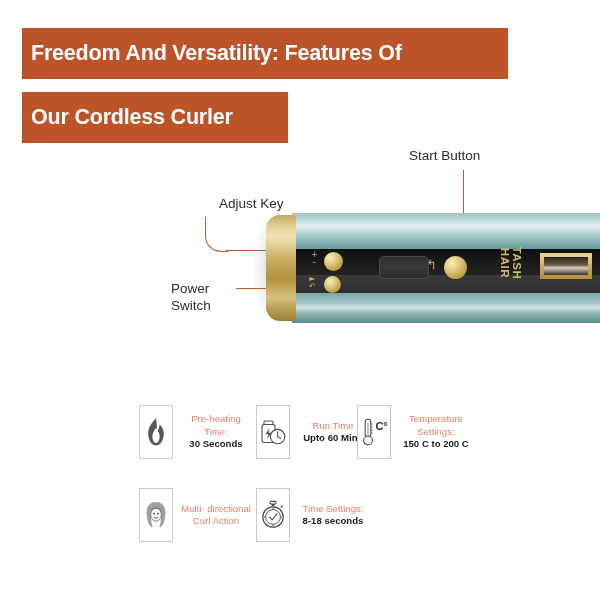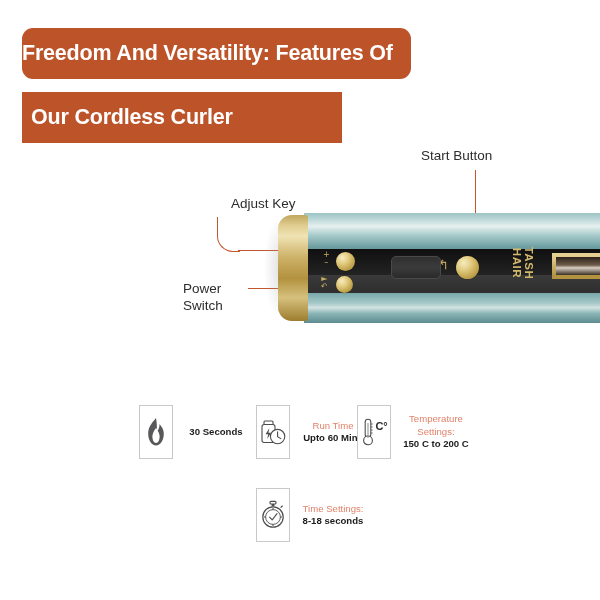--- a/index.html
+++ b/index.html
@@ -29,36 +29,35 @@
     color: #ffffff;
     font-weight: bold;
     font-size: 21.5px;
     letter-spacing: -0.2px;
     display: flex;
     align-items: center;
     white-space: nowrap;
   }
   #banner-1 {
     left: 22px; top: 28px;
-    width: 389px; height: 51px;
-    padding-left: 0;
-    box-sizing: border-box;
-    border-radius: 11px;
+    width: 486px; height: 51px;
+    padding-left: 9px;
+    box-sizing: border-box;
   }
   #banner-2 {
     left: 22px; top: 92px;
-    width: 320px; height: 51px;
+    width: 266px; height: 51px;
     padding-left: 9px;
     box-sizing: border-box;
   }
 
   
   #product-area {
     position: absolute;
-    left: 16px; top: 155px;
+    left: 4px; top: 155px;
     width: 516px; height: 225px;
   }
 
   
   #device {
     position: absolute;
     left: 262px; top: 58px;
     width: 338px; height: 110px;
   }
   .barrel {
@@ -297,20 +296,22 @@
   <div id="features">
 
     <div class="feat" style="left:139px; top:13px;">
       <div class="feat-iconbox">
         <svg class="icon-svg" width="22" height="30" viewBox="0 0 22 30" aria-hidden="true">
           <path d="M11 1 C6 7 3.2 10.5 3.2 16.6 C3.2 23.2 6.6 28.6 11 28.6 C15.4 28.6 18.8 23.2 18.8 16.6 C18.8 12 16.4 9.6 14.6 7 C14.6 11 13 13.6 11.6 14.4 C12.2 10 11.8 5 11 1 Z" fill="#58585a"></path>
           <path d="M11 11 C8.6 14.4 7.4 16.6 7.4 19.6 C7.4 23.4 9 26 11 26 C13 26 14.6 23.4 14.6 19.6 C14.6 16.8 13.4 14.6 11 11 Z" fill="#ffffff"></path>
         </svg>
       </div>
       <div class="feat-text">
+        <span class="feat-label">Pre-heating
+Time:</span>
         <span class="feat-value">30 Seconds</span>
       </div>
     </div>
 
     <div class="feat" style="left:256px; top:13px;">
       <div class="feat-iconbox">
         <svg class="icon-svg" width="26" height="28" viewBox="0 0 26 28" aria-hidden="true">
           <rect x="4" y="3" width="9" height="4" rx="1" fill="none" stroke="#4d4d4d" stroke-width="1.1"></rect>
           <rect x="2" y="6.5" width="13" height="18" rx="2.2" fill="#ffffff" stroke="#4d4d4d" stroke-width="1.1"></rect>
           <path d="M9.4 10 L5.6 16.2 H8.2 L7.2 21 L11 14.8 H8.4 Z" fill="#4d4d4d"></path>
@@ -339,20 +340,37 @@
         </svg>
       </div>
       <div class="feat-text" style="width:76px;">
         <span class="feat-label">Temperature
 Settings:</span>
         <span class="feat-value">150 C to
 200 C</span>
       </div>
     </div>
 
+    <div class="feat" style="left:139px; top:96px;">
+      <div class="feat-iconbox">
+        <svg class="icon-svg" width="26" height="30" viewBox="0 0 26 30" aria-hidden="true">
+          <path d="M13 2 C7 2 3.6 6.4 3.6 12.4 C3.6 17 4.4 21.6 6.4 25 C7.6 27 9 27.6 9.6 26.4 C8.4 23.6 8 20 8 17 L18 17 C18 20 17.6 23.6 16.4 26.4 C17 27.6 18.4 27 19.6 25 C21.6 21.6 22.4 17 22.4 12.4 C22.4 6.4 19 2 13 2 Z" fill="#8e8e8e" opacity="0.85"></path>
+          <ellipse cx="13" cy="14.6" rx="5.4" ry="6.6" fill="#f4f1ef" stroke="#6d6d6d" stroke-width="0.8"></ellipse>
+          <circle cx="11" cy="13.6" r="0.9" fill="#4d4d4d"></circle>
+          <circle cx="15" cy="13.6" r="0.9" fill="#4d4d4d"></circle>
+          <path d="M11.2 17.6 Q13 19.2 14.8 17.6" fill="none" stroke="#4d4d4d" stroke-width="0.8" stroke-linecap="round"></path>
+          <path d="M8.2 9.4 Q13 6.6 17.8 9.4" fill="none" stroke="#6d6d6d" stroke-width="0.9"></path>
+        </svg>
+      </div>
+      <div class="feat-text">
+        <span class="feat-label-only">Multi-
+directional
+Curl Action</span>
+      </div>
+    </div>
 
     <div class="feat" style="left:256px; top:96px;">
       <div class="feat-iconbox">
         <svg class="icon-svg" width="26" height="30" viewBox="0 0 26 30" aria-hidden="true">
           <rect x="10" y="1.4" width="6" height="2.6" rx="1" fill="none" stroke="#4d4d4d" stroke-width="1.1"></rect>
           <rect x="11.6" y="4" width="2.8" height="2.4" fill="#4d4d4d"></rect>
           <circle cx="13" cy="17" r="10.2" fill="#ffffff" stroke="#4d4d4d" stroke-width="1.2"></circle>
           <circle cx="13" cy="17" r="7.4" fill="none" stroke="#4d4d4d" stroke-width="0.9"></circle>
           <path d="M9.6 17.2 L12.2 19.8 L17 13.6" fill="none" stroke="#4d4d4d" stroke-width="1.1" stroke-linecap="round" stroke-linejoin="round"></path>
           <line x1="13" y1="8" x2="13" y2="9.6" stroke="#4d4d4d" stroke-width="1"></line>

